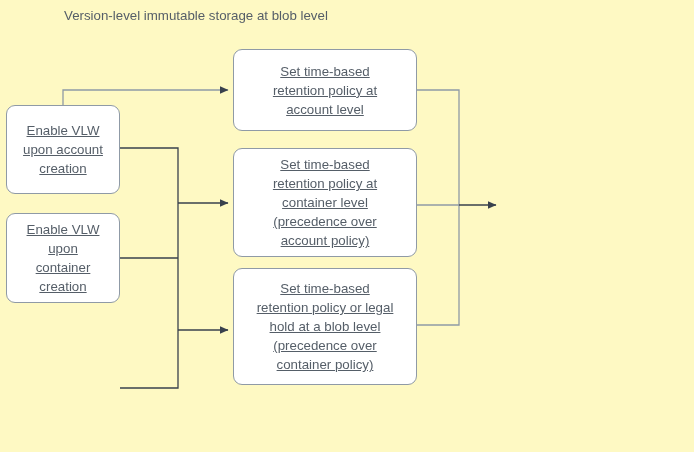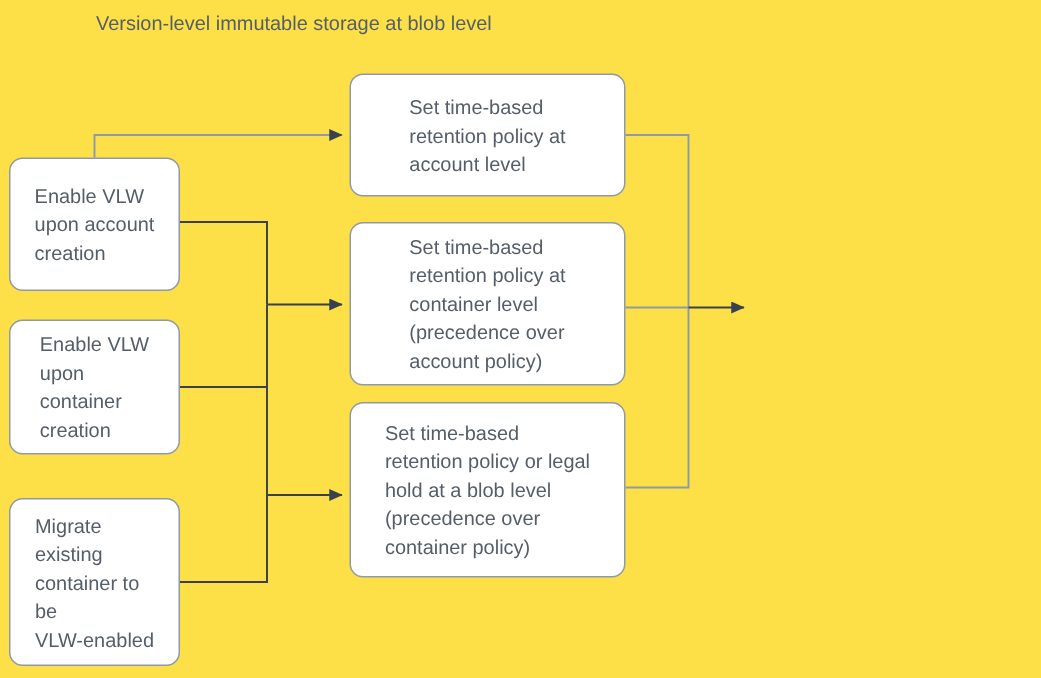--- a/index.html
+++ b/index.html
@@ -10,41 +10,43 @@
   body {
     width: 694px;
     height: 452px;
     font-family: "Liberation Sans", sans-serif;
     overflow: hidden;
   }
   #diagram-root {
     position: relative;
     width: 694px;
     height: 452px;
-    background: #fde047;
+    background: #fef9c3;
   }
   #diagram-svg {
     position: absolute;
     left: 0;
     top: 0;
   }
   .node-box {
     position: absolute;
     box-sizing: border-box;
     border: 1px solid #8f9aa6;
     border-radius: 9px;
     background: #ffffff;
     display: flex;
     align-items: center;
     justify-content: center;
+    text-align: center;
     color: #555e68;
     font-size: 13.3px;
     line-height: 19px;
     padding: 2px 6px;
     white-space: pre-line;
+    text-decoration: underline;
   }
   .diagram-title {
     position: absolute;
     left: 64px;
     top: 6px;
     color: #555e68;
     font-size: 13.3px;
     line-height: 19px;
     white-space: nowrap;
   }
@@ -85,25 +87,20 @@
 
   <div class="node-box" style="left:6px; top:105px; width:114px; height:89px;">Enable VLW
 upon account
 creation</div>
 
   <div class="node-box" style="left:6px; top:213px; width:114px; height:90px;">Enable VLW
 upon
 container
 creation</div>
 
-  <div class="node-box" style="left:6px; top:332px; width:114px; height:112px;">Migrate
-existing
-container to
-be
-VLW-enabled</div>
 
   <div class="node-box" style="left:233px; top:49px; width:184px; height:82px;">Set time-based
 retention policy at
 account level</div>
 
   <div class="node-box" style="left:233px; top:148px; width:184px; height:109px;">Set time-based
 retention policy at
 container level
 (precedence over
 account policy)</div>

